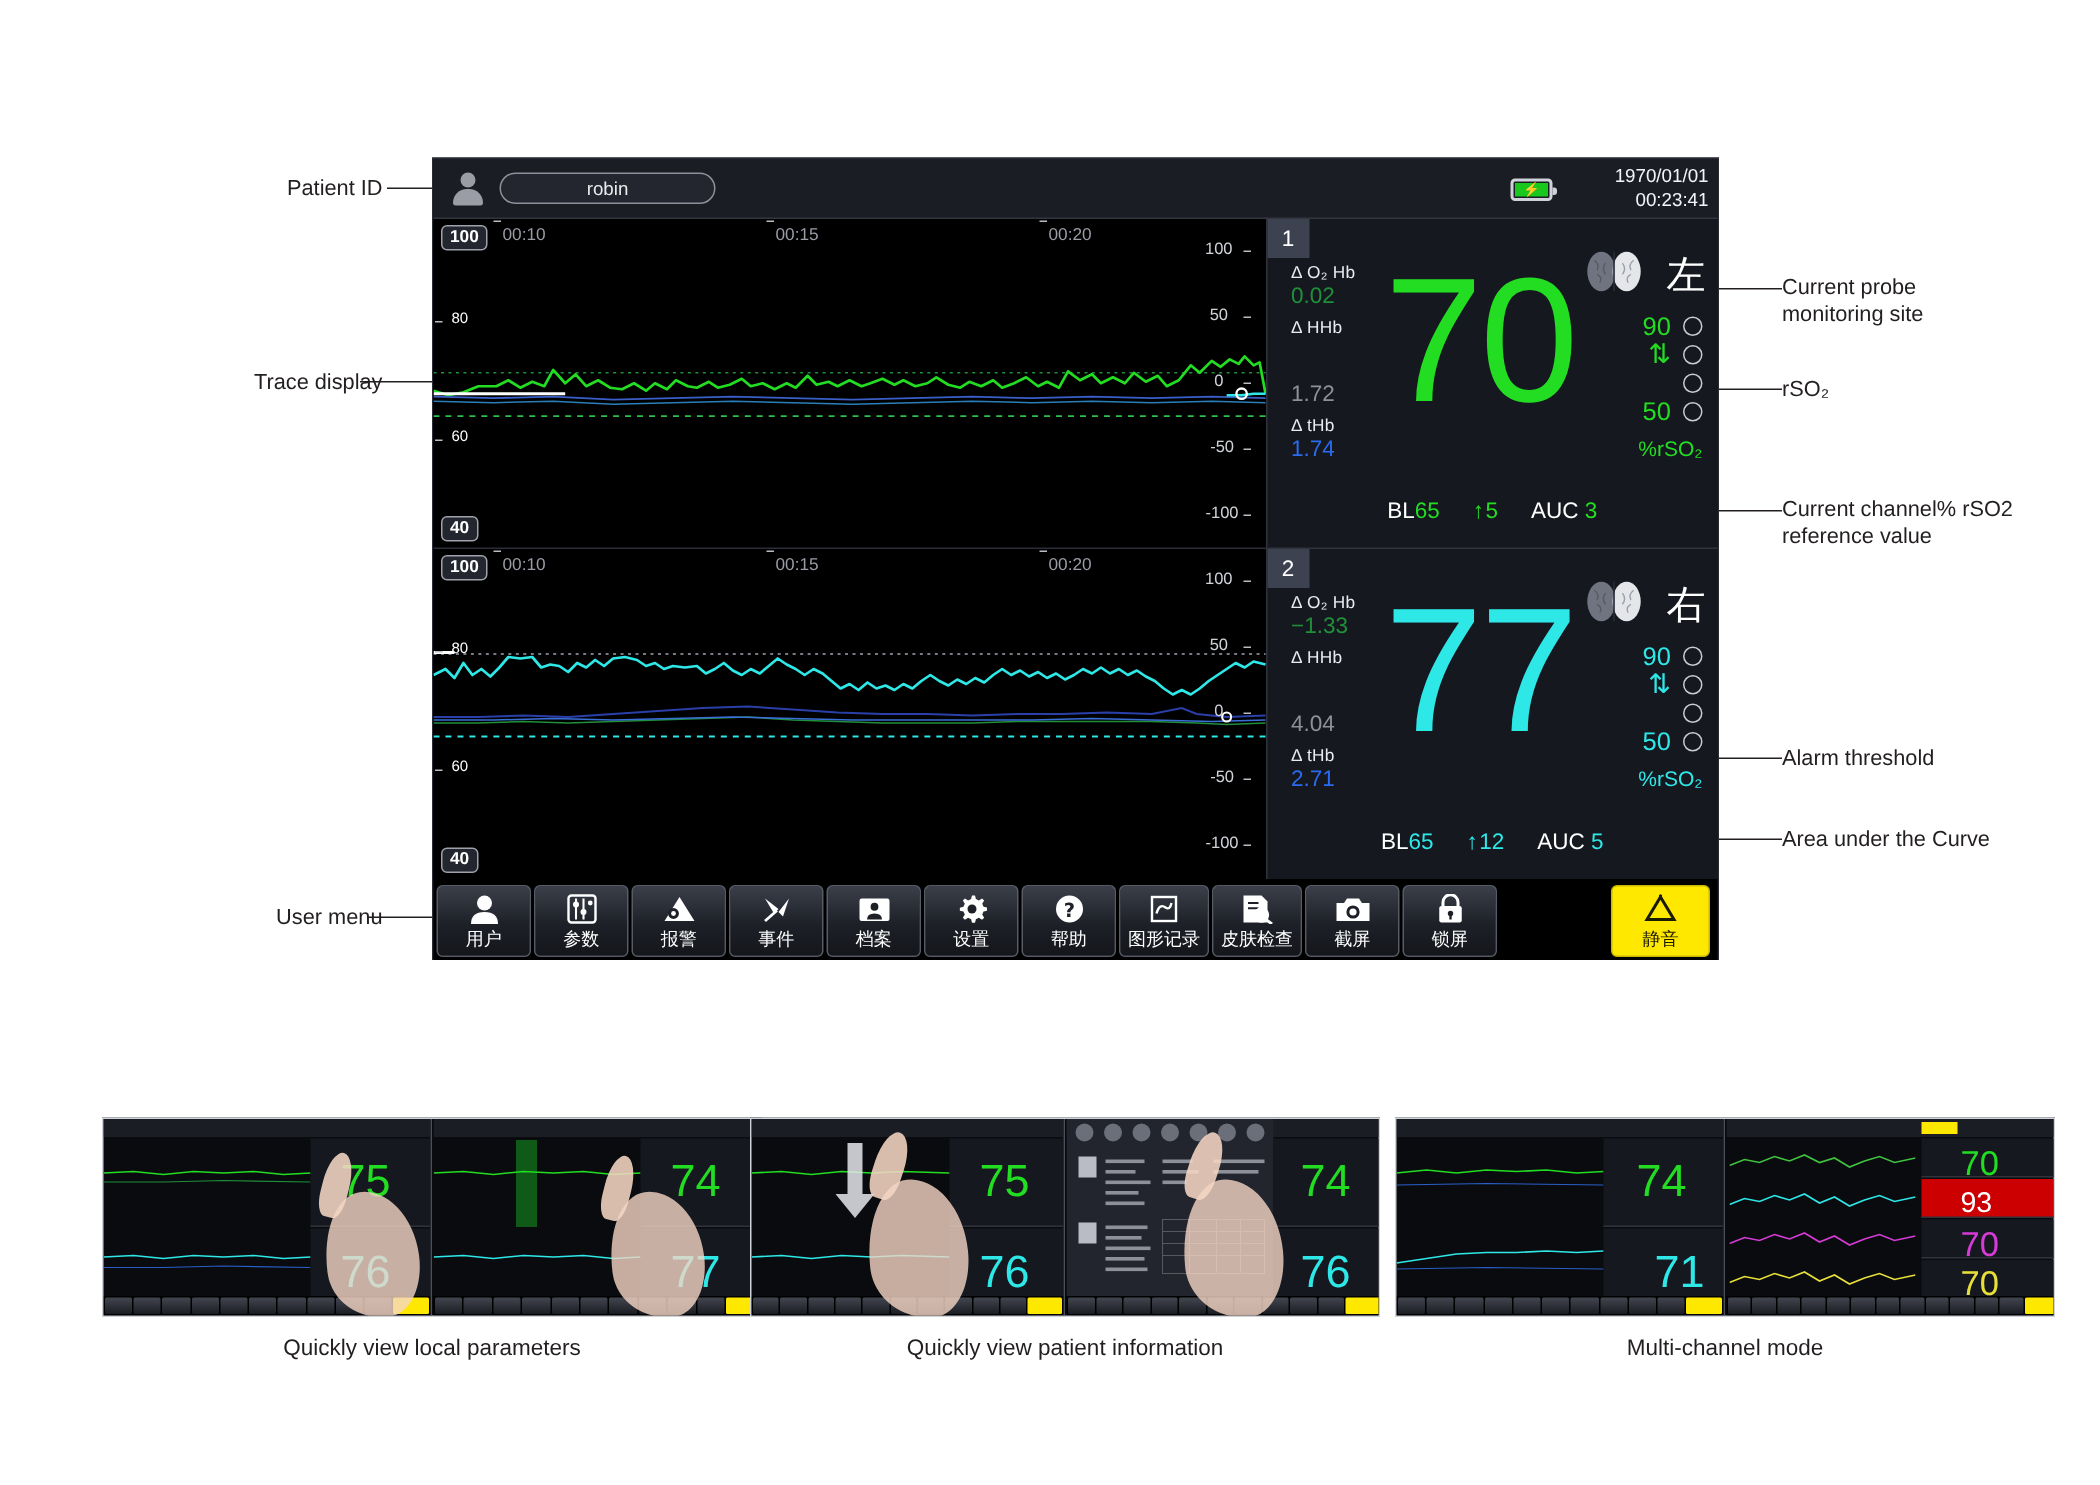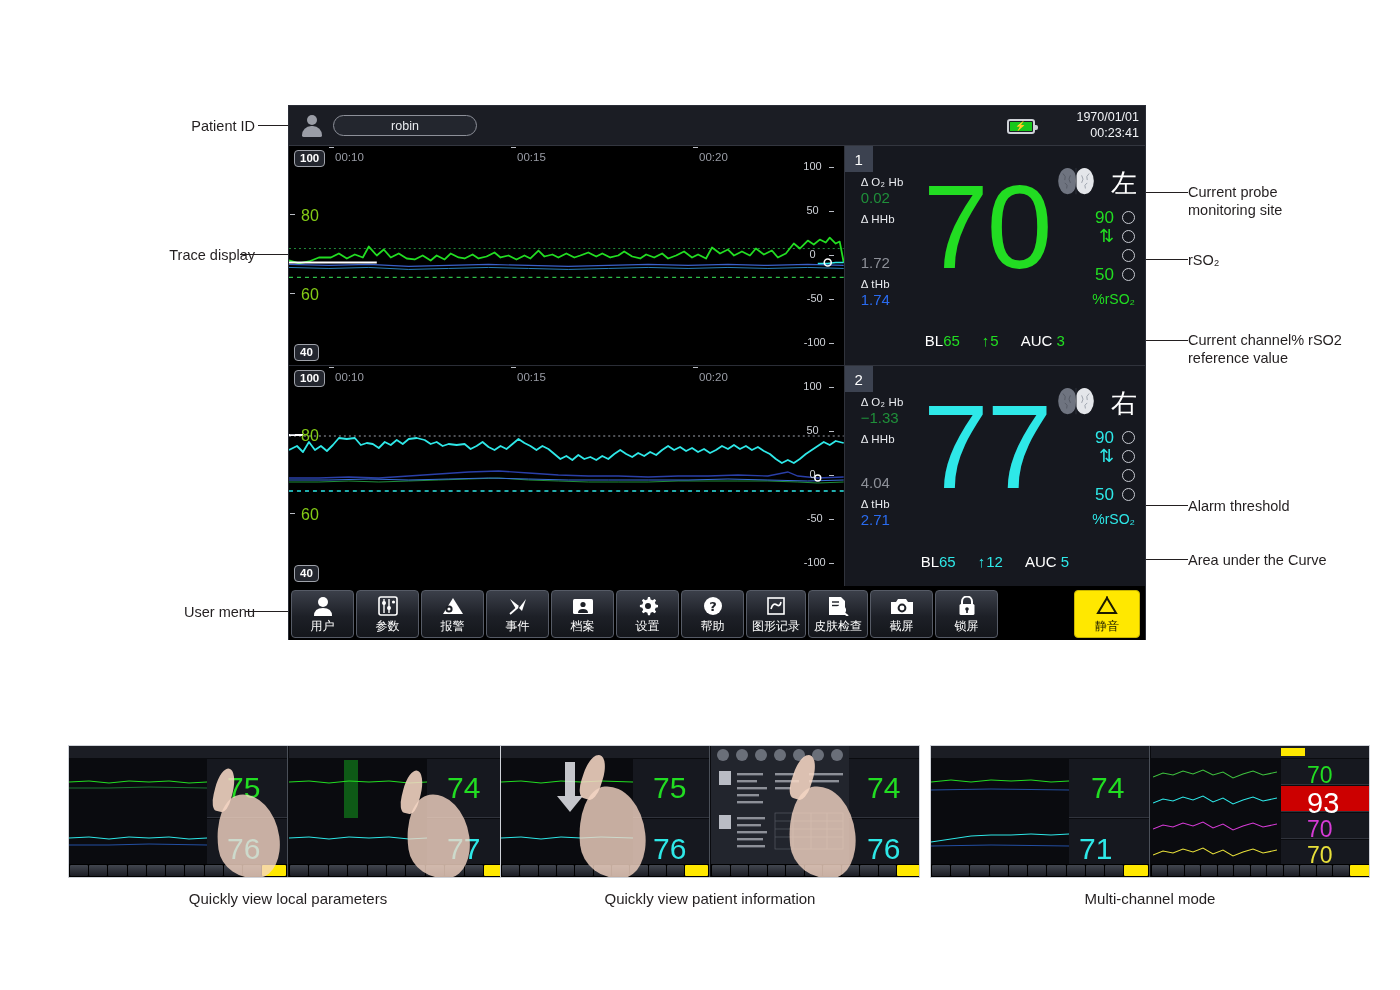--- a/index.html
+++ b/index.html
@@ -99,21 +99,21 @@
   .scale-badge {
     position: absolute; z-index: 6;
     background: #23262e; border: 1px solid #9fa2aa; border-radius: 4px;
     color: #ffffff; font-size: 11.5px; font-weight: bold;
     padding: 1px 5px; line-height: 13px;
   }
   .badge-top { left: 5px; top: 4px; }
   .badge-bot { left: 5px; bottom: 4px; }
   .ylabel {
     position: absolute; z-index: 5;
-    color: #84cc16; font-size: 16px;
+    color: #ffffff; font-size: 10px;
   }
   .ylabel-r { color: #cfd2d8; font-size: 11px; }
   .tlabel {
     position: absolute; z-index: 5; top: 5px;
     color: #9a9da6; font-size: 11.5px;
   }
   .tick {
     position: absolute; background: #b9bcc4; width: 5px; height: 1px; z-index: 5;
   }
 
@@ -722,21 +722,21 @@
   <div class="thumb-cap">Quickly view patient information</div>
 </div>
 
 <div class="thumb-wrap" style="left:930px; top:745px; width:440px;">
   <div class="thumb" style="width:440px; height:133px;">
     <div class="t-half" style="left:0; width:219px; border-right:1px solid #4a4f58;">
       <div class="t-bar" style="top:0; height:12px;"></div>
       <div class="t-panel" style="left:138px; top:13px; right:0; height:59px; border-bottom:1px solid #30333c;"></div>
       <div class="t-num" style="left:160px; top:27px; color:#22dd22;">74</div>
       <div class="t-panel" style="left:138px; top:73px; right:0; bottom:13px;"></div>
-      <div class="t-num" style="left:148px; top:88px; color:#2ee8e8;">71</div>
+      <div class="t-num" style="left:172px; top:88px; color:#2ee8e8;">71</div>
       <svg class="t-trace" style="left:0; top:14px; width:138px; height:58px;" viewBox="0 0 138 58" preserveAspectRatio="none">
           <path d="M0,22 L20,20 L40,22 L60,20 L80,21 L100,20 L120,22 L138,21" fill="none" stroke="#22dd22" stroke-width="1"></path>
           <path d="M0,30 L60,29 L138,30" fill="none" stroke="#2a5fc8" stroke-width="0.8"></path>
         </svg>
       <svg class="t-trace" style="left:0; top:74px; width:138px; height:45px;" viewBox="0 0 138 45" preserveAspectRatio="none">
           <path d="M0,22 L20,19 L40,16 L60,15 L80,15 L100,14 L120,15 L138,14" fill="none" stroke="#2ee8e8" stroke-width="1"></path>
           <path d="M0,26 L60,25 L138,26" fill="none" stroke="#2a5fc8" stroke-width="0.8"></path>
         </svg>
       <div class="t-menu">
           <div class="t-key"></div>
@@ -759,21 +759,21 @@
         </svg>
       <svg class="t-trace" style="left:2px; top:13px; width:124px; height:106px;" viewBox="0 0 124 106" preserveAspectRatio="none">
         <path d="M0,18 L10,14 L20,16 L30,12 L40,15 L50,11 L60,16 L70,13 L80,19 L90,15 L100,12 L110,16 L124,13" fill="none" stroke="#3fc23f" stroke-width="1.1"></path>
         <path d="M0,44 L10,40 L20,42 L30,38 L40,41 L50,37 L60,43 L70,39 L80,45 L90,41 L100,38 L110,42 L124,39" fill="none" stroke="#2ee8e8" stroke-width="1.1"></path>
         <path d="M0,70 L10,66 L20,68 L30,64 L40,67 L50,63 L60,69 L70,65 L80,71 L90,67 L100,64 L110,68 L124,65" fill="none" stroke="#d63bd6" stroke-width="1.1"></path>
         <path d="M0,96 L10,92 L20,94 L30,90 L40,93 L50,89 L60,95 L70,91 L80,97 L90,93 L100,90 L110,94 L124,91" fill="none" stroke="#e8e03a" stroke-width="1.1"></path>
       </svg>
       <div class="t-panel" style="left:130px; top:13px; right:0; height:26px; border-bottom:1px solid #30333c;"></div>
       <div class="t-num" style="left:156px; top:14px; font-size:23px; color:#22dd22;">70</div>
       <div class="t-panel" style="left:130px; top:40px; right:0; height:26px; background:#cc0000; border-bottom:1px solid #30333c;"></div>
-      <div class="t-num" style="left:156px; top:42px; font-size:29px; color:#ffffff;">93</div>
+      <div class="t-num" style="left:156px; top:42px; font-size:19px; color:#ffffff;">93</div>
       <div class="t-panel" style="left:130px; top:67px; right:0; height:26px; border-bottom:1px solid #30333c;"></div>
       <div class="t-num" style="left:156px; top:68px; font-size:23px; color:#d63bd6;">70</div>
       <div class="t-panel" style="left:130px; top:94px; right:0; bottom:13px;"></div>
       <div class="t-num" style="left:156px; top:94px; font-size:23px; color:#e8e03a;">70</div>
       <div class="t-menu">
           <div class="t-key"></div>
           <div class="t-key"></div>
           <div class="t-key"></div>
           <div class="t-key"></div>
           <div class="t-key"></div>

